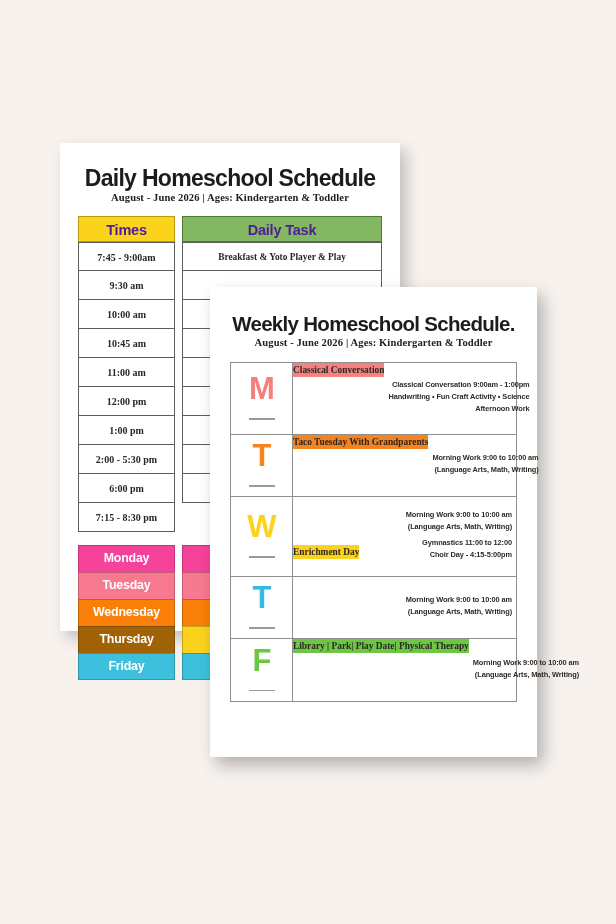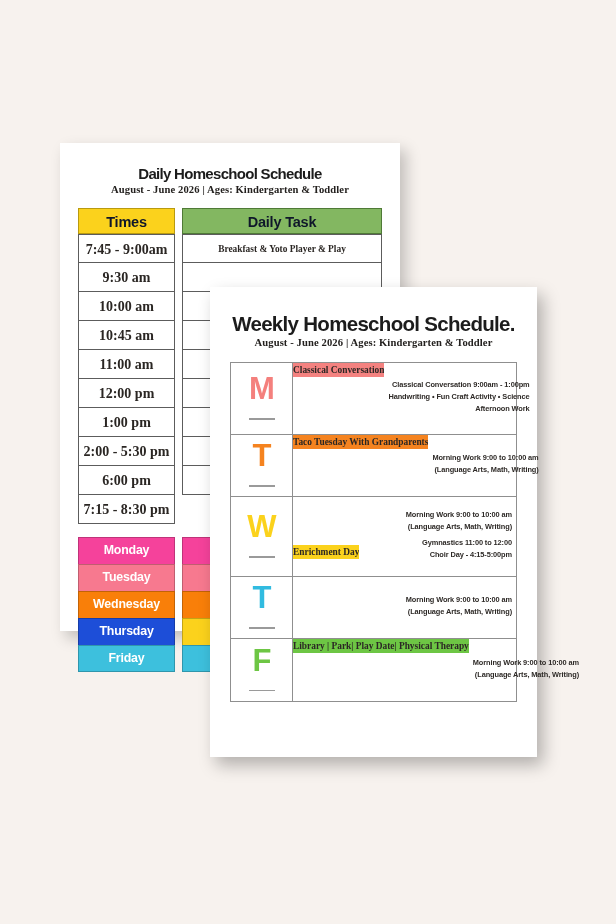--- a/index.html
+++ b/index.html
@@ -43,21 +43,21 @@
   
   .doc-title {
     font-family: "Liberation Sans", sans-serif;
     font-weight: bold;
     text-align: center;
     color: #1c1c1c;
     letter-spacing: -0.7px;
     line-height: 1.05;
     white-space: nowrap;
   }
-  #daily-title { font-size: 15px; margin: 3px 0 2px 0; }
+  #daily-title { font-size: 23px; margin: 3px 0 2px 0; }
   #weekly-title { font-size: 20.5px; margin: 0 0 2px 0; }
 
   .doc-sub {
     font-family: "Liberation Serif", serif;
     font-weight: bold;
     text-align: center;
     color: #23201e;
     font-size: 10.6px;
     letter-spacing: 0.1px;
     white-space: nowrap;
@@ -71,37 +71,37 @@
     gap: 7px;
     align-items: flex-start;
   }
   .col-times { width: 97px; flex: 0 0 97px; }
   .col-task  { flex: 1 1 auto; }
 
   .hdr {
     height: 26px;
     line-height: 26px;
     text-align: center;
-    color: #0f172a;
+    color: #4c1d95;
     font-weight: bold;
     font-size: 14.5px;
     letter-spacing: -0.2px;
     box-sizing: border-box;
     border: 1px solid rgba(0,0,0,0.35);
   }
   .hdr-times { background: #fbd21c; border-color: #b99a0f; }
   .hdr-task  { background: #83b761; border-color: #4f7a36; }
 
   .cell {
     height: 29px;
     line-height: 29px;
     text-align: center;
     font-family: "Liberation Serif", serif;
     font-weight: bold;
-    font-size: 14px;
+    font-size: 10px;
     color: #2a2623;
     border: 1px solid #5c5c5c;
     border-top: none;
     box-sizing: border-box;
     overflow: hidden;
     white-space: nowrap;
   }
   .cell:first-of-type { border-top: 1px solid #5c5c5c; }
   .cell-task { font-size: 9.4px; }
 
@@ -243,21 +243,21 @@
           <div class="cell cell-task"></div>
         </div>
     </div>
   </div>
 
   <div class="days-grid">
     <div class="col-times" id="day-names-col">
         <div class="day-cell" style="background: rgb(245, 66, 155);">Monday</div>
         <div class="day-cell" style="background: rgb(247, 121, 143);">Tuesday</div>
         <div class="day-cell" style="background: rgb(249, 127, 9);">Wednesday</div>
-        <div class="day-cell" style="background: #1d4ed8;">Thursday</div>
+        <div class="day-cell" style="background: #a16207;">Thursday</div>
         <div class="day-cell" style="background: rgb(61, 192, 221);">Friday</div>
       </div>
     <div class="col-task" id="day-activity-col">
         <div class="day-cell small" style="background: rgb(245, 66, 155);">Classic</div>
         <div class="day-cell small" style="background: rgb(247, 121, 143);">Ta</div>
         <div class="day-cell small" style="background: rgb(249, 127, 9);"></div>
         <div class="day-cell small" style="background: rgb(251, 210, 28);"></div>
         <div class="day-cell small" style="background: rgb(61, 192, 221);">Physica</div>
       </div>
   </div>

